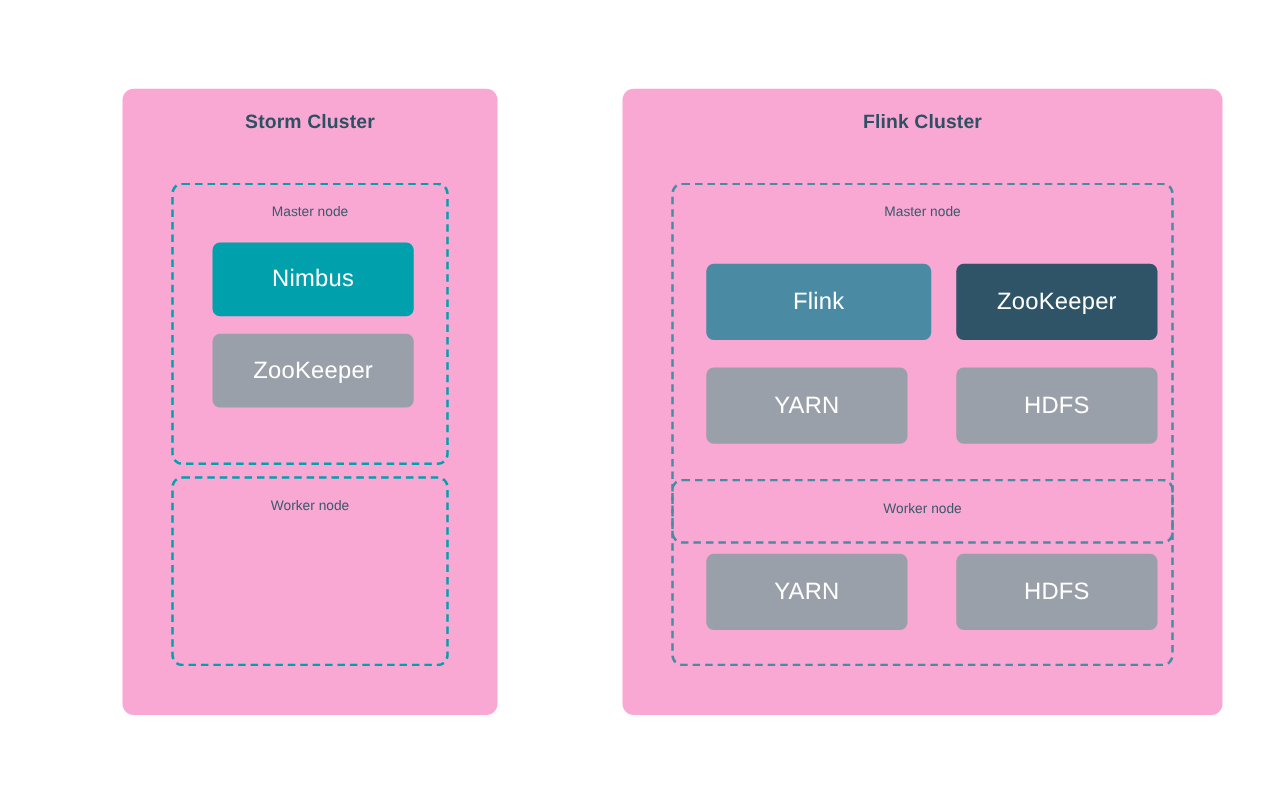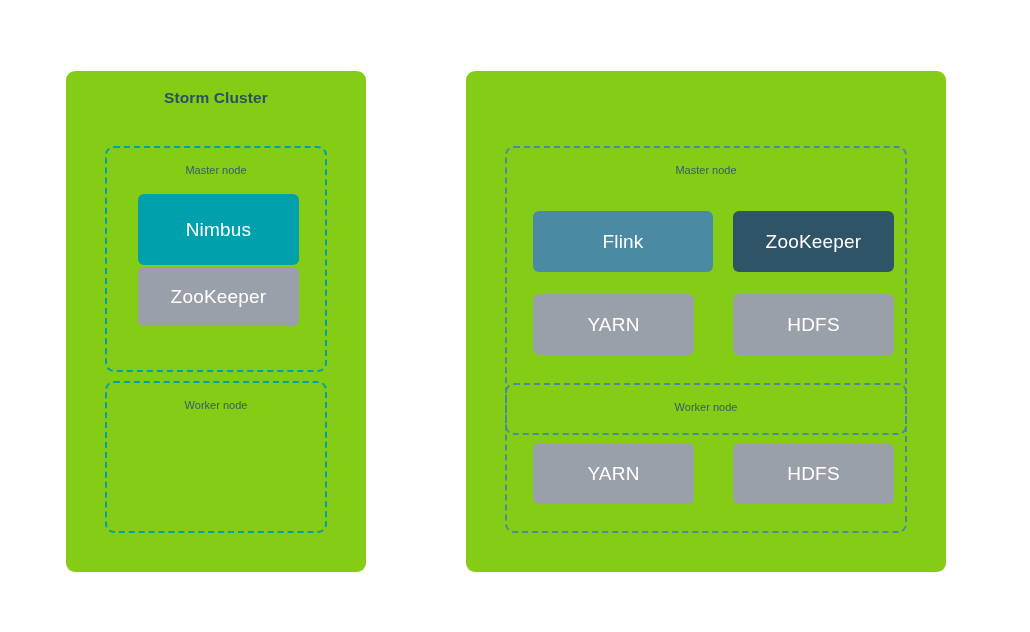--- a/index.html
+++ b/index.html
@@ -18,23 +18,24 @@
     position: relative;
     width: 1030px;
     height: 632px;
     background: #ffffff;
     overflow: hidden;
   }
 
   
   .cluster {
     position: absolute;
-    background: #84cc16;
+    background: #f9a8d4;
     border-radius: 9px;
     box-sizing: border-box;
+    margin-left: 32px;
   }
   #cluster-storm {
     left: 66px;
     top: 71px;
     width: 300px;
     height: 501px;
   }
   #cluster-flink {
     left: 466px;
     top: 71px;
@@ -117,21 +118,21 @@
     letter-spacing: 0.2px;
     line-height: 1;
     white-space: nowrap;
   }
   .svc.teal  { background: #00a0ad; }
   .svc.steel { background: #4a8ba3; }
   .svc.dark  { background: #2f5467; }
   .svc.gray  { background: #9aa0a9; }
 
   
-  #svc-nimbus     { left: 31px; top: 46px;  width: 161px; height: 71px; }
+  #svc-nimbus     { left: 31px; top: 46px;  width: 161px; height: 59px; }
   #svc-zk-storm   { left: 31px; top: 119px; width: 161px; height: 59px; }
   #svc-supervisor { left: 31px; top: 46px;  width: 161px; height: 59px; }
 
   
   #svc-flink      { left: 26px;  top: 63px;  width: 180px; height: 61px; }
   #svc-zk-flink   { left: 226px; top: 63px;  width: 161px; height: 61px; }
   #svc-yarn-m     { left: 26px;  top: 146px; width: 161px; height: 61px; }
   #svc-hdfs-m     { left: 226px; top: 146px; width: 161px; height: 61px; }
   #svc-yarn-w     { left: 26px;  top: 58px;  width: 161px; height: 61px; }
   #svc-hdfs-w     { left: 226px; top: 58px;  width: 161px; height: 61px; }
@@ -154,20 +155,21 @@
     </div>
 
     <div class="node-group teal" id="storm-worker">
       <div class="node-group-label">Worker node</div>
 
     </div>
   </div>
 
   <div class="cluster" id="cluster-flink">
 
+    <div class="cluster-title">Flink Cluster</div>
 
     <div class="node-group steel" id="flink-master">
       <div class="node-group-label">Master node</div>
 
       <div class="svc steel" id="svc-flink">Flink</div>
 
       <div class="svc dark" id="svc-zk-flink">ZooKeeper</div>
 
       <div class="svc gray" id="svc-yarn-m">YARN</div>
 

